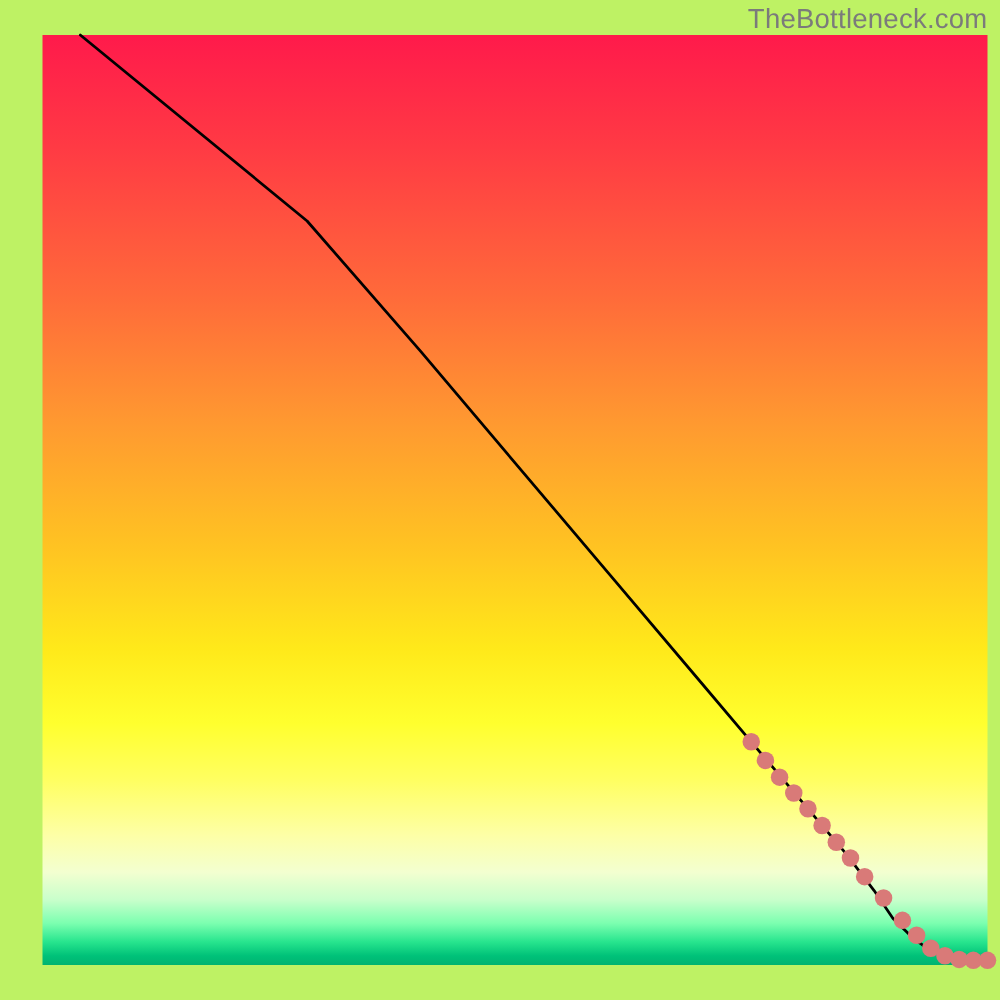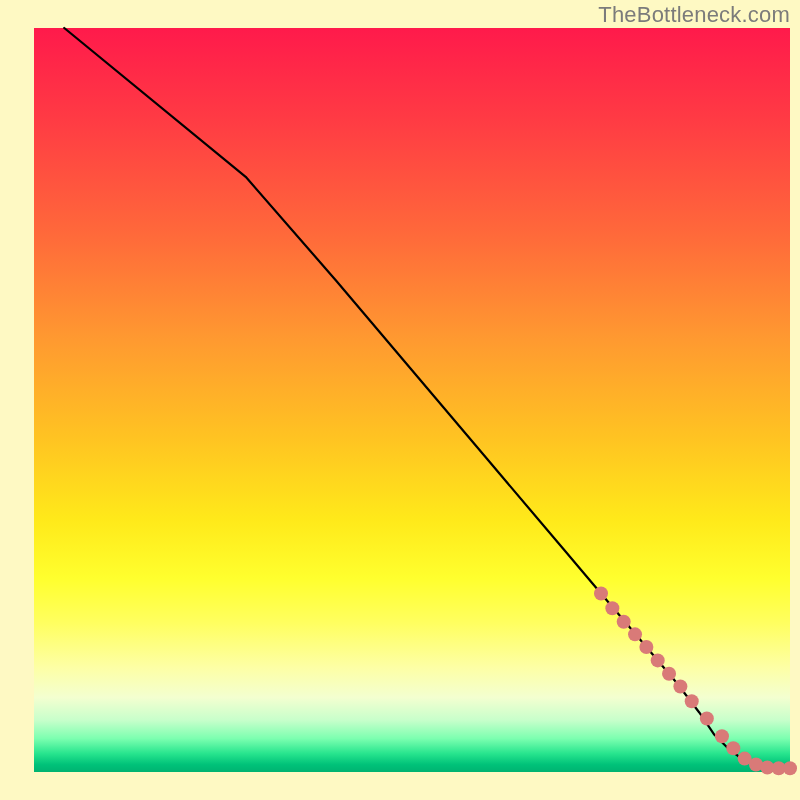--- a/index.html
+++ b/index.html
@@ -8,21 +8,21 @@
     width: 800px;
     height: 800px;
     background: #000;
     font-family: Arial, Helvetica, sans-serif;
     overflow: hidden;
   }
   .frame {
     position: relative;
     width: 800px;
     height: 800px;
-    background: #fef9c3;
+    background: #bef264;
   }
   .watermark {
     position: absolute;
     top: 2px;
     right: 10px;
     color: #7b7b7b;
     font-size: 22px;
     font-weight: 500;
     letter-spacing: 0.2px;
     z-index: 5;

